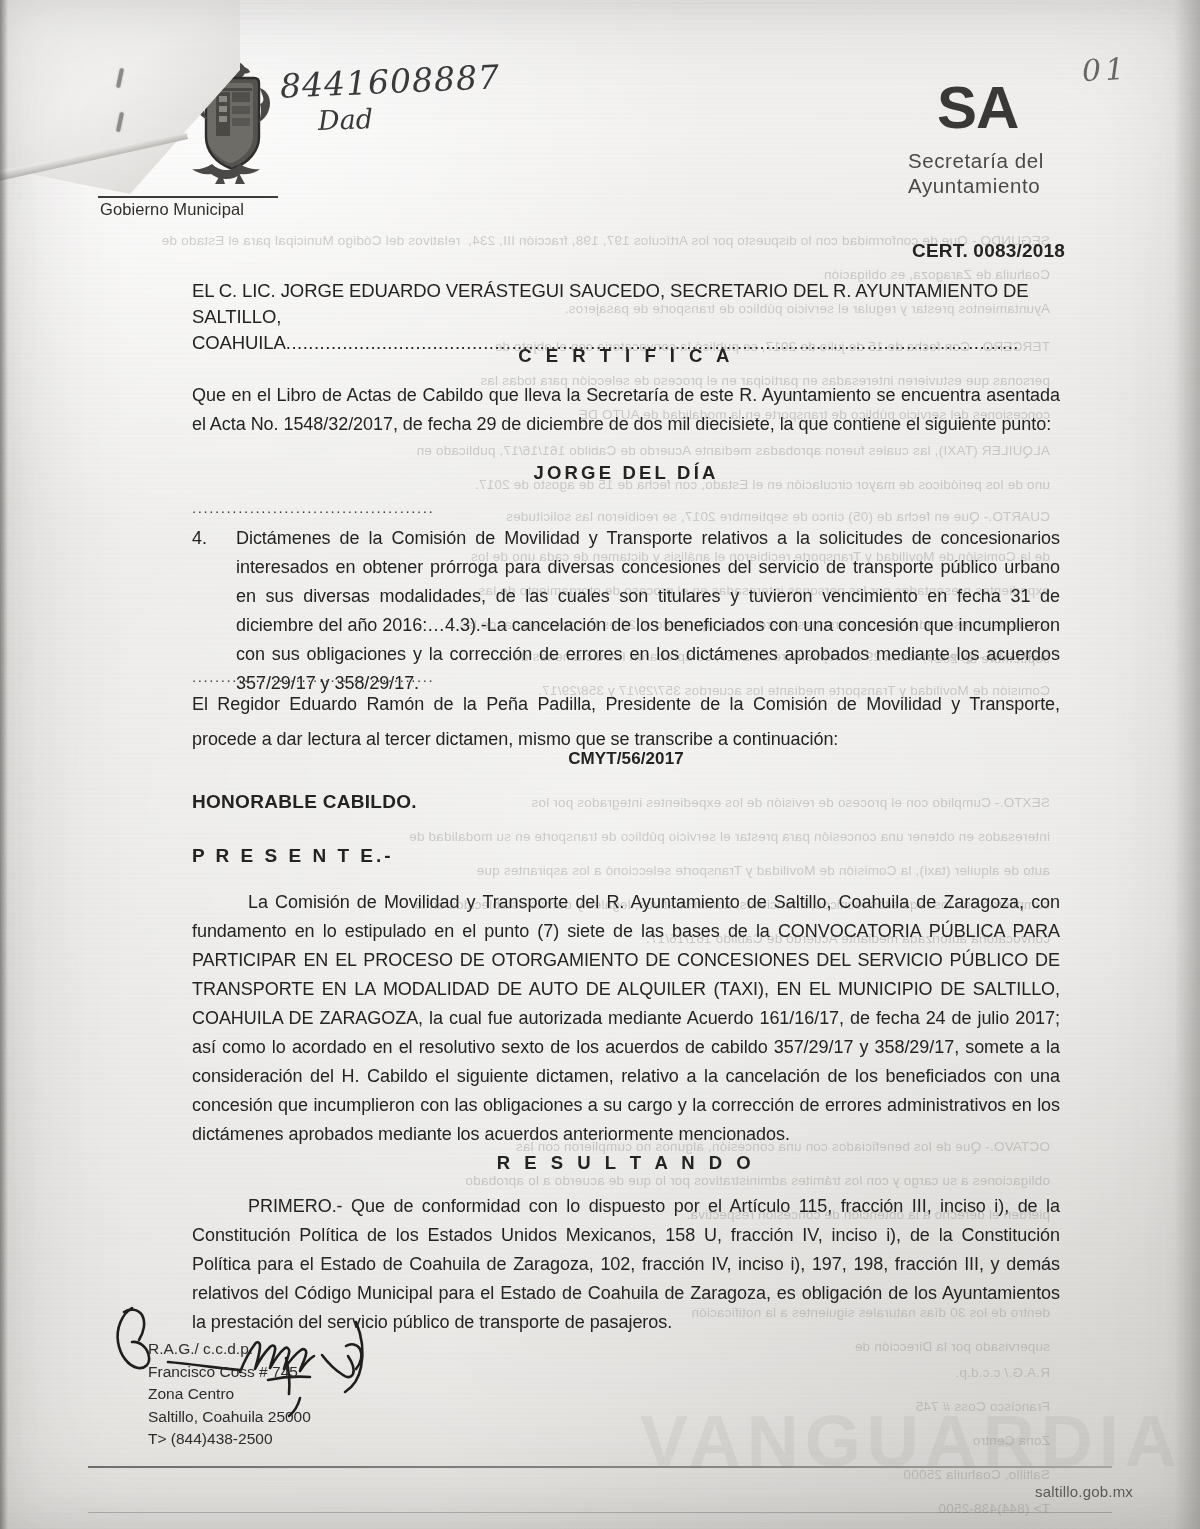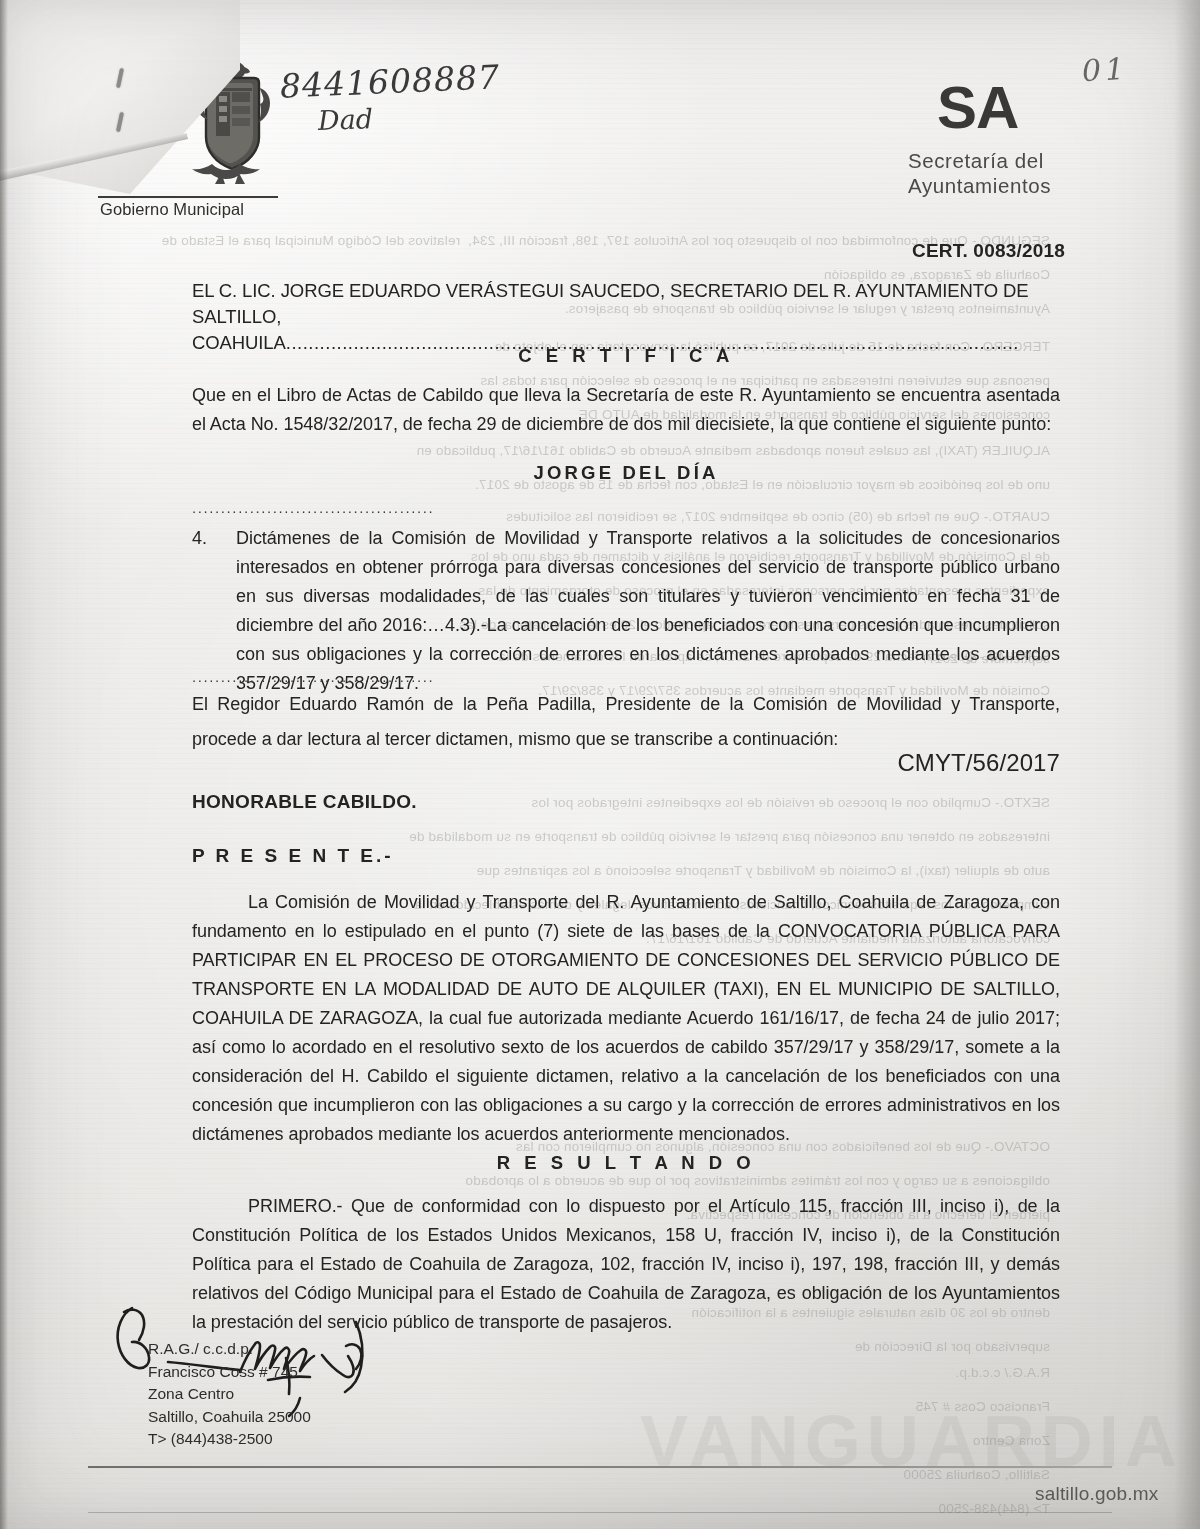--- a/index.html
+++ b/index.html
@@ -154,37 +154,37 @@
     font-size:15px;color:#3a3a38;letter-spacing:1.6px;
     line-height:10px;height:12px;overflow:hidden;
   }
 
   
   .item{display:flex;gap:18px;}
   .item-num{font-size:18px;line-height:29px;min-width:26px;}
   .item-body{flex:1;}
 
   .right-ref{
-    text-align:right;font-size:24px;font-weight:400;letter-spacing:.1px;
+    text-align:center;font-size:17px;font-weight:700;letter-spacing:.1px;
   }
 
   .lbl{font-size:19px;font-weight:700;letter-spacing:.3px;}
   .lbl-sp{letter-spacing:3px;}
 
   
   .sig{position:absolute;left:110px;top:1300px;width:340px;height:120px;}
 
   
   .footer{
     position:absolute;left:148px;top:1338px;
     font-size:15.5px;line-height:22.5px;color:#2e2d2b;
   }
   .site{
     position:absolute;left:1035px;top:1483px;
-    font-size:19px;color:#5c5b58;letter-spacing:.2px;
+    font-size:15px;color:#5c5b58;letter-spacing:.2px;
   }
   .footer-rule{
     position:absolute;left:88px;top:1466px;width:1024px;height:2px;
     background:linear-gradient(90deg,#4a4947 0%,#6d6c69 60%,#9a9996 100%);
     opacity:.75;
   }
   .top-rule{
     position:absolute;left:88px;top:1512px;width:1024px;height:1px;
     background:rgba(90,88,85,.35);
   }
@@ -272,21 +272,21 @@
         <path d="M44 139l-5 9h10l-3-9zM64 139l5 9H59l3-9z"></path>
       </g>
     </svg>
 
     <div class="gob-rule"></div>
     <div class="gob-label">Gobierno Municipal</div>
 
     <div class="sa-logo">SA</div>
     <div class="sa-sub">
       <div>Secretaría del</div>
-      <div>Ayuntamientos</div>
+      <div>Ayuntamiento</div>
     </div>
 
     <div class="page-num hand">01</div>
 
     <div class="cert-no">CERT. 0083/2018</div>
 
     <div class="blk hd" style="top:345px;">C E R T I F I C A</div>
 
     <div class="blk lead" style="top:278px;">
       <span>EL C. LIC. JORGE EDUARDO VERÁSTEGUI SAUCEDO, SECRETARIO DEL R. AYUNTAMIENTO DE SALTILLO, COAHUILA</span><span class="dots">..................................................................................................................................</span>

